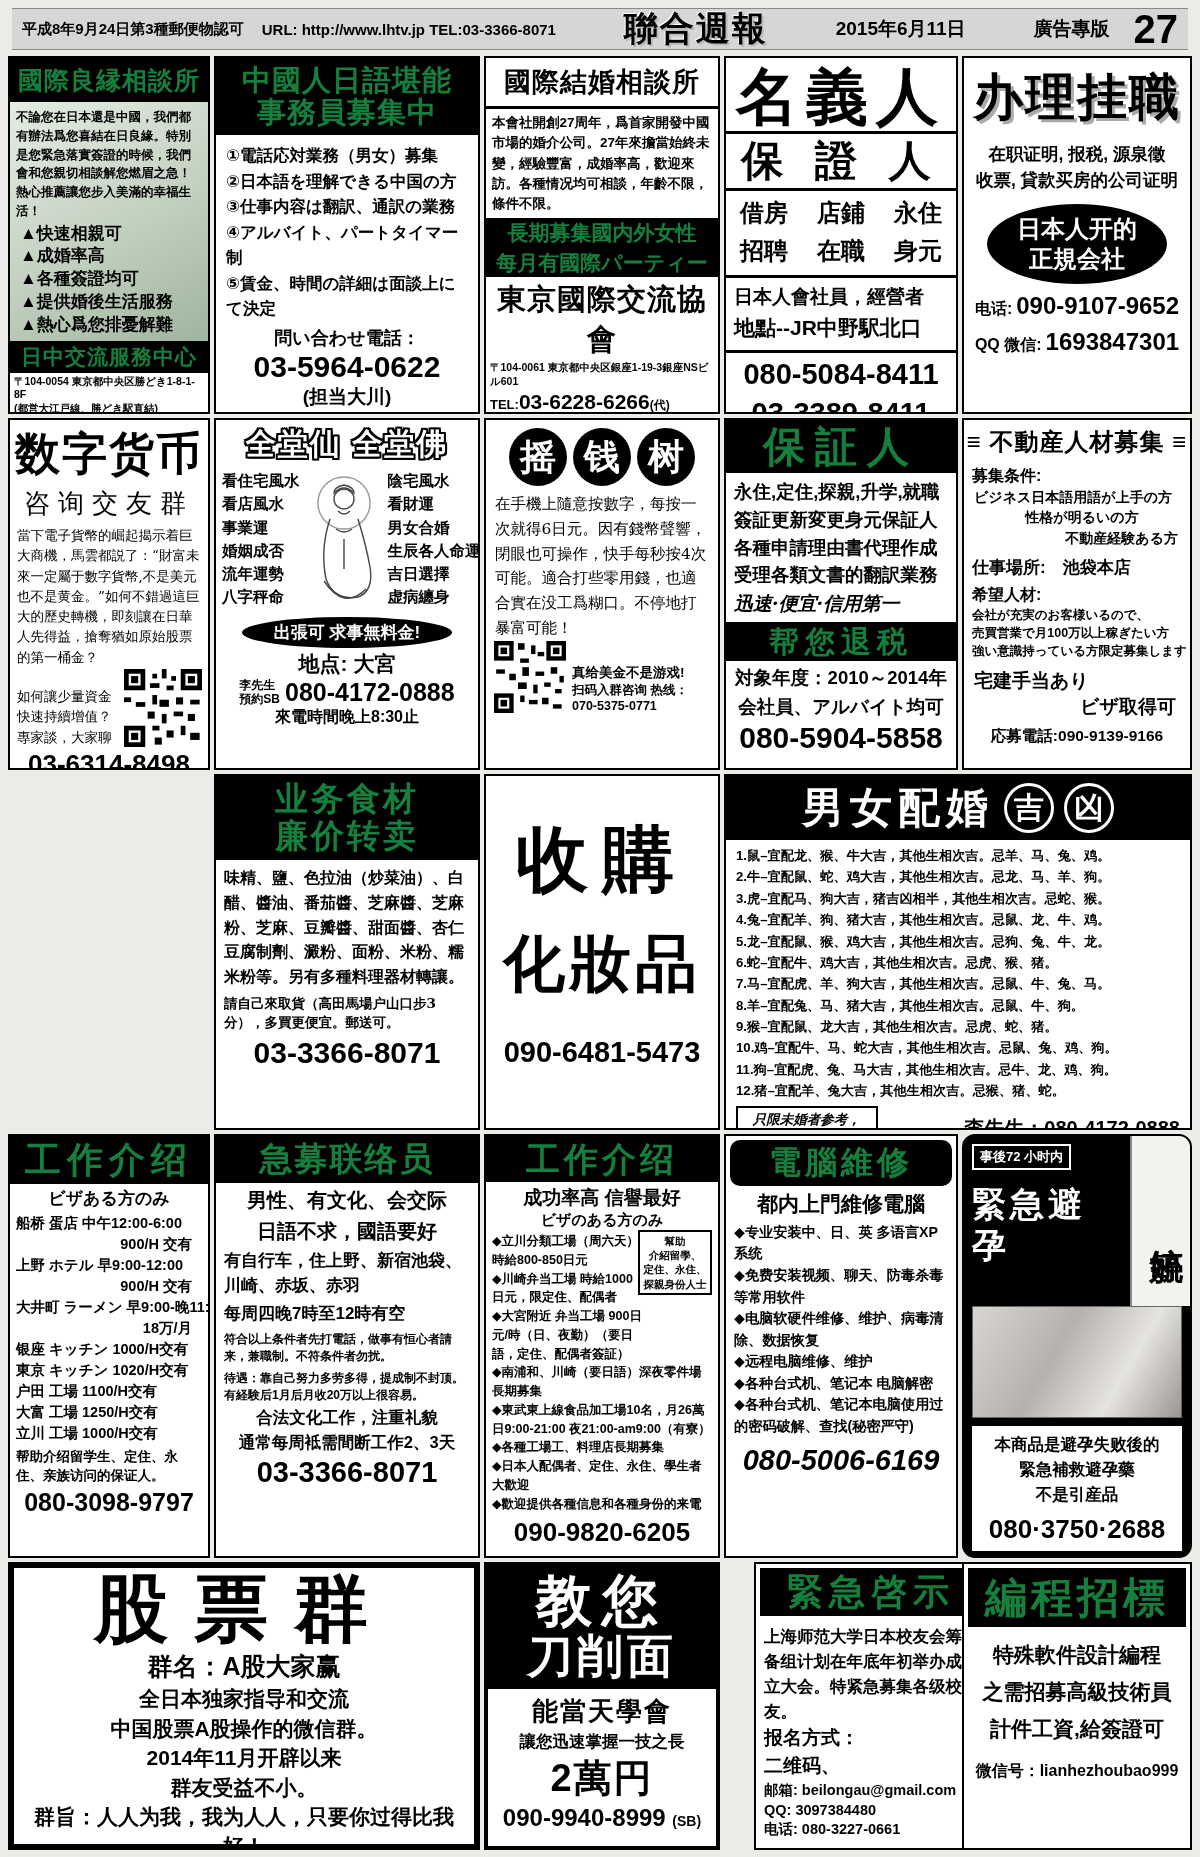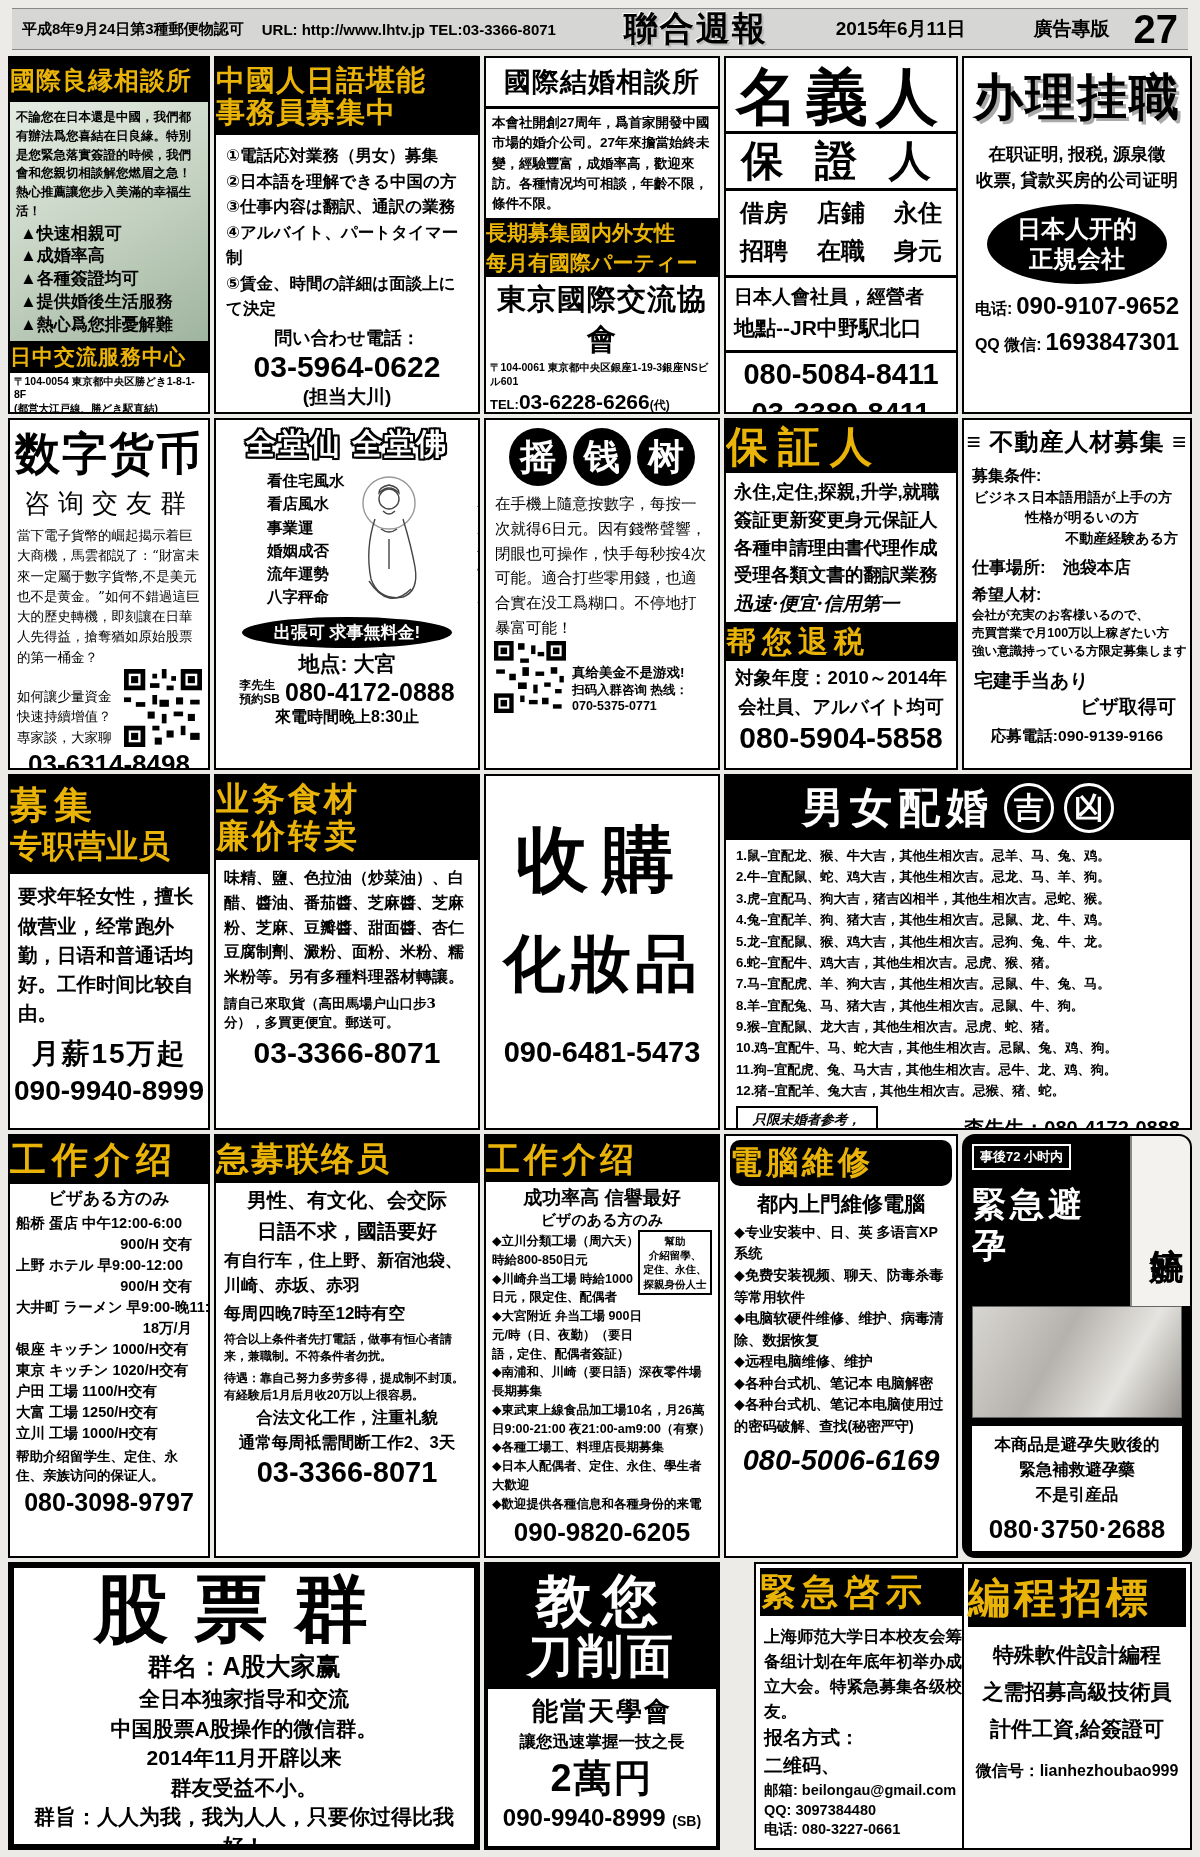--- a/index.html
+++ b/index.html
@@ -15,21 +15,21 @@
        border-top:1px solid #888;border-bottom:1px solid #888;
        display:flex;align-items:center;gap:18px;padding:0 10px;box-sizing:border-box;}
   .hdr .small{font-size:15px;font-weight:bold;white-space:nowrap;}
   .hdr .logo{font-size:34px;font-weight:900;letter-spacing:2px;
        text-shadow:2px 2px 0 #bbb, -1px -1px 0 #fff;white-space:nowrap;}
   .hdr .date{font-size:19px;font-weight:bold;white-space:nowrap;}
   .hdr .pg{font-size:40px;font-weight:900;margin-left:6px;}
   .sp{flex:1;}
   
   .ad{position:absolute;background:#fff;border:2px solid #000;box-sizing:border-box;overflow:hidden;}
-  .tb{background:#000;color:#eab308;font-weight:900;line-height:1.12;}
+  .tb{background:#000;color:#15803d;font-weight:900;text-align:center;line-height:1.12;}
   .b{font-weight:bold;}
   .num{font-weight:900;letter-spacing:0px;white-space:nowrap;}
   .serif{font-family:"DejaVu Serif","Liberation Serif",serif;}
   .outline{color:#fff;text-shadow:-2px -2px 0 #000,2px -2px 0 #000,-2px 2px 0 #000,2px 2px 0 #000,0 2px 0 #000,0 -2px 0 #000,2px 0 0 #000,-2px 0 0 #000;}
   .oval{background:#000;color:#fff;border-radius:50%;text-align:center;}
   .qr{display:block;}
   
   #ad-liangyuan{left:8px;top:56px;width:202px;height:358px;}
   #ad-shuzi{left:8px;top:418px;width:202px;height:352px;}
   #ad-zhuanzhi{left:8px;top:774px;width:202px;height:356px;}
@@ -88,21 +88,21 @@
   
   .ry-t{font-size:29px;letter-spacing:1px;}
   .ry-items{padding:8px 10px 0 10px;}
   .ry-items div{font-size:16.5px;font-weight:bold;line-height:1.55;}
   .ry-contact{font-size:18px;font-weight:bold;text-align:center;margin-top:4px;}
   .ry-phone{font-size:30px;text-align:center;}
   .ry-note{font-size:19px;font-weight:bold;text-align:center;}
   
   .qt-title{font-size:30px;font-weight:900;text-align:center;letter-spacing:2px;padding-top:4px;}
   .qt-cols{display:flex;justify-content:space-between;padding:4px 6px 0 6px;}
-  .qt-col div{font-size:15.5px;font-weight:900;line-height:1.5;white-space:nowrap;margin-left:45px;}
+  .qt-col div{font-size:15.5px;font-weight:900;line-height:1.5;white-space:nowrap;}
   .qt-fig{flex:1;display:flex;justify-content:center;}
   .qt-banner{width:210px;margin:2px auto;padding:4px 0;font-size:17px;}
   .qt-place{font-size:21px;font-weight:900;text-align:center;}
   .qt-contact{display:flex;justify-content:center;align-items:center;gap:5px;}
   .qt-contact .pre{font-size:12px;font-weight:bold;line-height:1.1;}
   .qt-contact .num{font-size:25px;}
   .qt-note{font-size:16px;font-weight:bold;text-align:center;}
   
   .sc-t{font-size:33px;letter-spacing:3px;}
   .sc-body{font-size:16px;line-height:1.55;padding:6px 8px 0 8px;font-weight:bold;}
@@ -304,29 +304,20 @@
             <rect x="18" y="26" width="3" height="3"></rect>
             <rect x="24" y="24" width="2" height="4"></rect>
           <rect x="28" y="27" width="4" height="3"></rect>
             <rect x="13" y="29" width="3" height="3"></rect>
         </g>
       </svg>
     </div>
     <div class="sz-phone num">03-6314-8498</div>
   </section>
 
-  <section class="ad" id="ad-zhuanzhi">
-    <div class="tb">
-      <div class="zz-t1">募集</div>
-      <div class="zz-t2">专职营业员</div>
-    </div>
-    <div class="zz-body">要求年轻女性，擅长做营业，经常跑外勤，日语和普通话均好。工作时间比较自由。</div>
-    <div class="zz-sal">月薪15万起</div>
-    <div class="zz-phone num">090-9940-8999</div>
-  </section>
 
   <section class="ad" id="ad-gongzuo1">
     <div class="tb g1-title">工作介绍</div>
     <div class="g1-sub">ビザある方のみ</div>
     <div class="g1-rows">
       <div class="r">船桥  蛋店   中午12:00-6:00</div>
       <div class="r rr">900/H 交有</div>
       <div class="r">上野  ホテル 早9:00-12:00</div>
       <div class="r rr">900/H 交有</div>
       <div class="r">大井町 ラーメン 早9:00-晚11:00</div>

